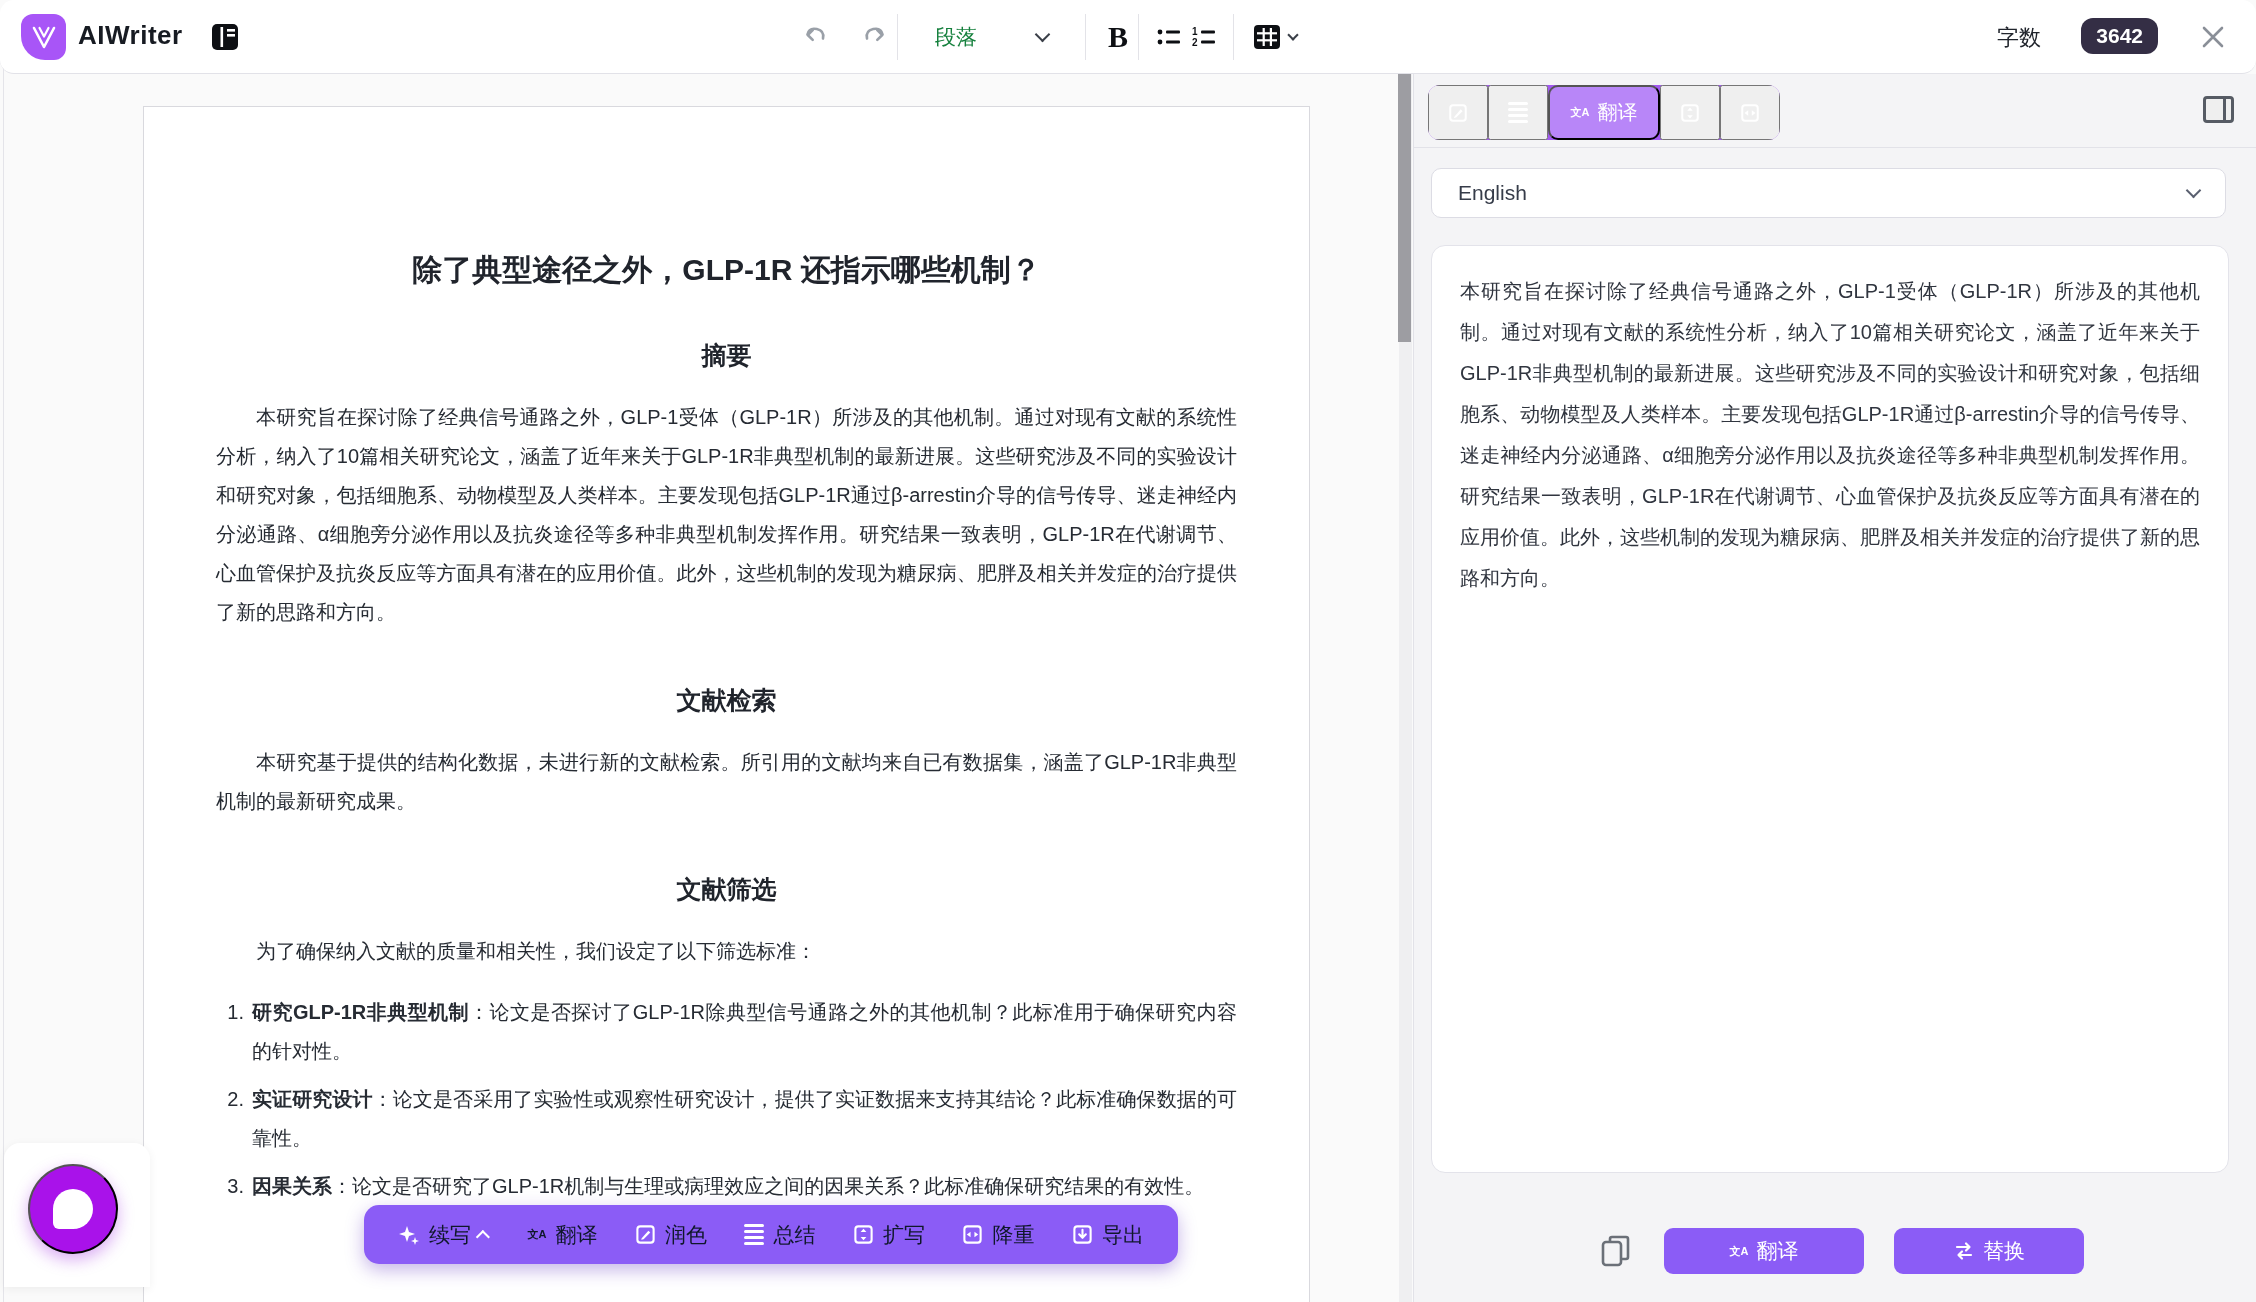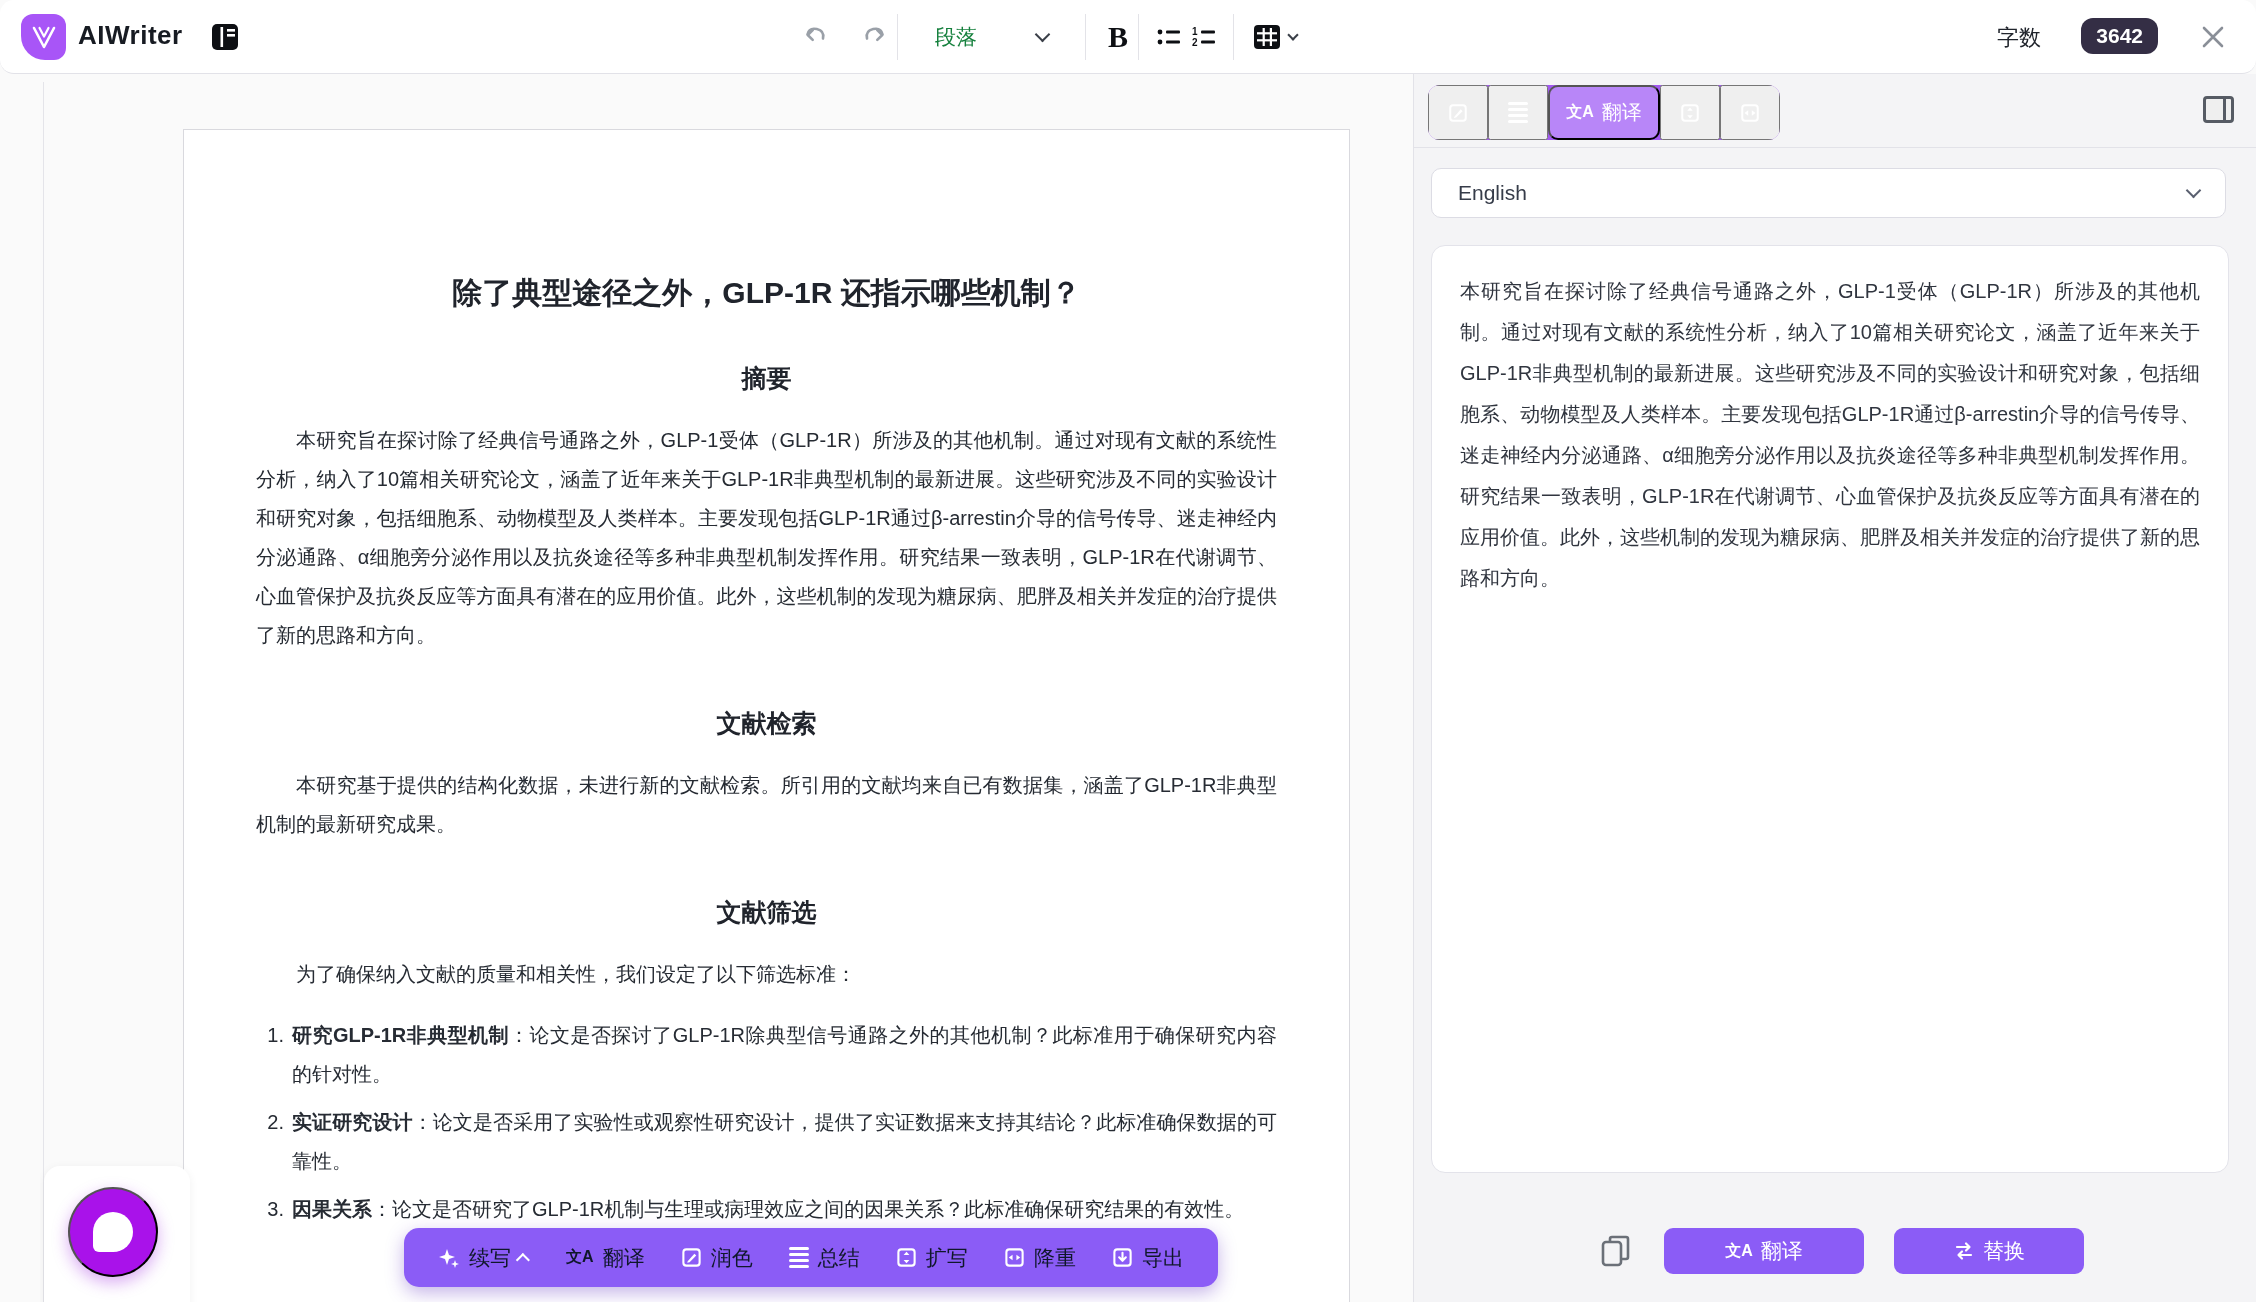--- a/index.html
+++ b/index.html
@@ -15,21 +15,21 @@
   .tb-divider { width:1px; height:46px; background:#e3e3e8; }
   .tb-btn { background:none; border:none; cursor:pointer; display:flex; align-items:center; justify-content:center; }
   .para-label { font-size:21px; color:#15803d; }
   .chev { width:11px; height:11px; border-right:2.5px solid #3a3f48; border-bottom:2.5px solid #3a3f48; transform:rotate(45deg); display:inline-block; }
   .bold-b { font-size:30px; font-weight:900; color:#0d0f13; font-family:"Liberation Serif","DejaVu Serif",serif; }
   .wc-label { position:absolute; right:215px; top:23px; font-size:22px; color:#20242c; }
   .wc-badge { position:absolute; right:98px; top:18px; background:#342e45; color:#fff; font-size:21px; font-weight:700; border-radius:12px; padding:6px 15px; }
   .close-x { position:absolute; right:28px; top:22px; width:30px; height:30px; cursor:pointer; }
 
   
-  .editor-area { position:absolute; left:0; top:82px; width:1413px; bottom:0; background:#fafafa; overflow:hidden;margin-left:40px; }
+  .editor-area { position:absolute; left:0; top:59px; width:1413px; bottom:0; background:#fafafa; overflow:hidden; }
   .editor-left-line { position:absolute; left:3px; top:0; bottom:0; width:1px; background:#e4e4e9; }
   .page { position:absolute; left:143px; top:47px; width:1167px; height:1400px; background:#fff; border:1px solid #d9d9de; padding:142px 72px 0 72px; }
   .doc-title { font-size:30px; font-weight:800; text-align:center; color:#20242c; line-height:1.4; }
   .doc-h2 { font-size:25px; font-weight:800; text-align:center; color:#20242c; margin-top:48px; }
   .doc-p { font-size:20px; line-height:39px; color:#262b33; text-align:justify; text-indent:2em; margin-top:26px; }
   .doc-ol { margin-top:22px; list-style:none; }
   .doc-ol li { position:relative; padding-left:36px; font-size:20px; line-height:39px; color:#262b33; text-align:justify; margin-bottom:9px; }
   .doc-ol .num { position:absolute; left:0; top:0; width:28px; text-align:right; }
   .doc-ol b { font-weight:800; }
 
@@ -64,21 +64,21 @@
   .trans-box { position:absolute; left:17px; top:171px; width:798px; height:928px; background:#fff; border:1px solid #e3e3ea; border-radius:14px; padding:25px 28px; }
   .trans-text { font-size:20px; line-height:41px; color:#30353f; text-align:justify; }
 
   .panel-actions { position:absolute; left:0; right:0; bottom:28px; height:46px; }
   .copy-btn { position:absolute; left:186px; top:5px; width:34px; height:36px; background:none; border:none; cursor:pointer; }
   .act-btn { position:absolute; top:0; height:46px; background:#8b5cf6; border:none; border-radius:9px; color:#fff; font-size:21px; cursor:pointer; display:flex; align-items:center; justify-content:center; gap:8px; }
   .act-translate { left:250px; width:200px; }
   .act-replace { left:480px; width:190px; }
 
   .icon-lines span { display:block; width:20px; height:2.6px; background:#fff; margin:3.4px 0; border-radius:2px; }
-  .wen-a { font-size:16px; font-weight:700; letter-spacing:0; white-space:nowrap; }
+  .wen-a { font-size:11px; font-weight:700; letter-spacing:0; white-space:nowrap; }
 </style>
 </head>
 <body>
 
 <div class="header">
   <div class="logo-box">
     <svg width="30" height="30" viewBox="0 0 30 30">
       <path d="M5 6 L15 25 L25 6" fill="none" stroke="#fff" stroke-width="2.6" stroke-linecap="round" stroke-linejoin="round"></path>
       <path d="M10.5 6 L15 14.5 L19.5 6" fill="none" stroke="#fff" stroke-width="2.2" stroke-linecap="round" stroke-linejoin="round"></path>
     </svg>

